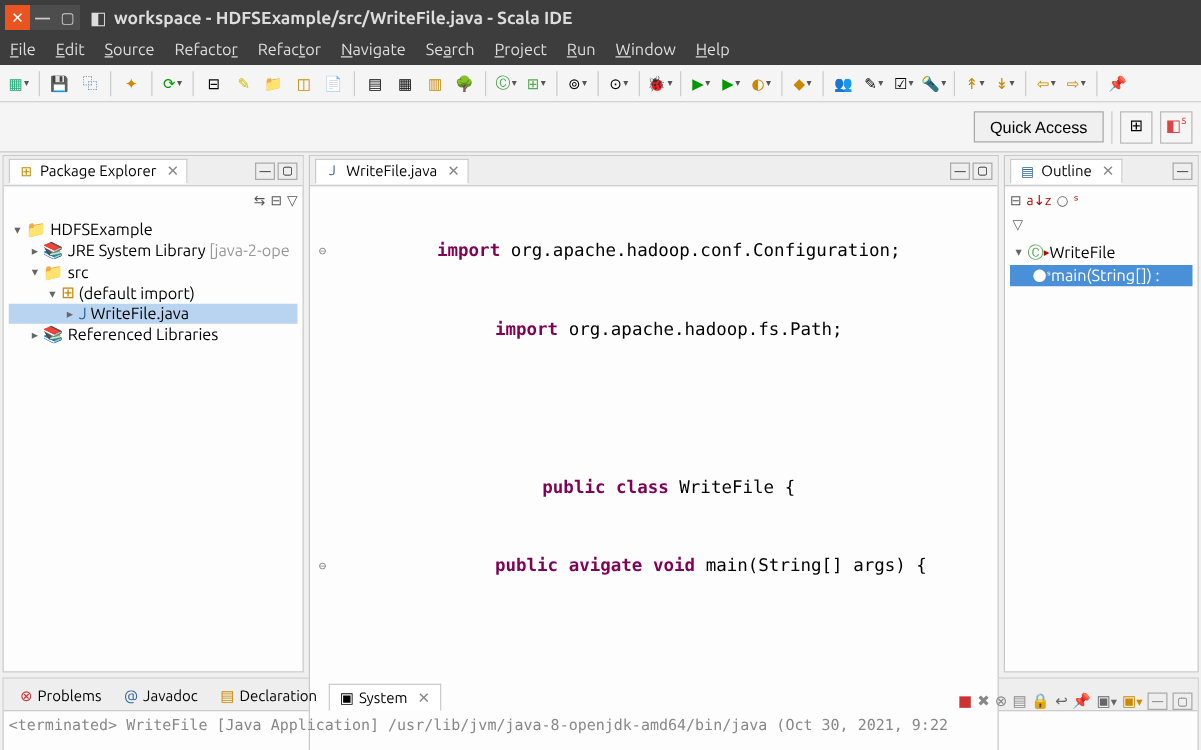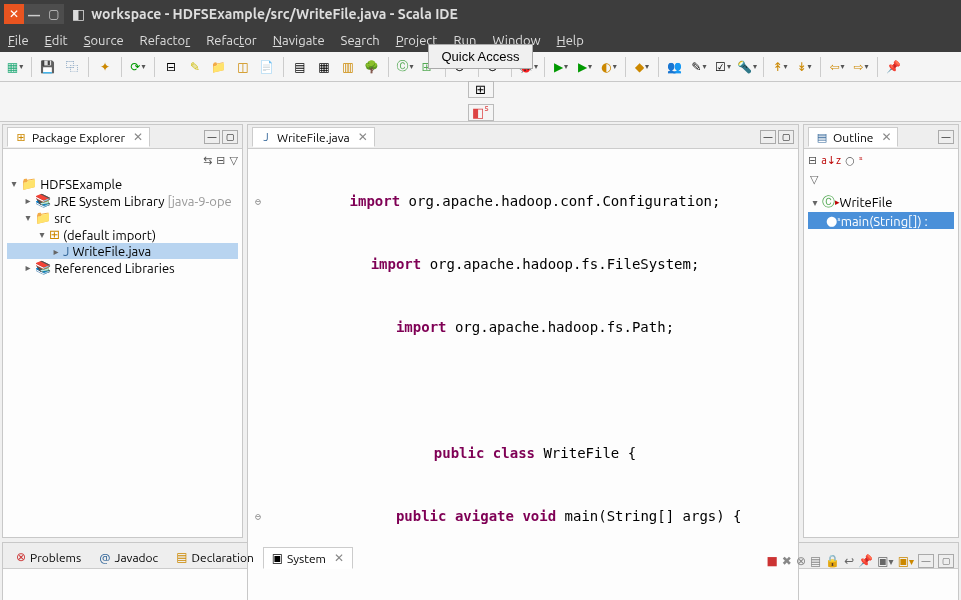--- a/index.html
+++ b/index.html
@@ -13,21 +13,21 @@
 
 .menubar { background: #3d3d3d; color: #ddd; height: 24px; display: flex; align-items: center; font-size: 13px; }
 .menubar .mitem { padding: 3px 8px; }
 .menubar .mitem span.ul { text-decoration: underline; }
 
 .toolbar { background: #f5f5f5; border-bottom: 1px solid #c8c8c8; height: 30px; display: flex; align-items: center; padding: 0 4px; gap: 2px; }
 .tb-btn { width: 22px; height: 22px; display: inline-flex; align-items: center; justify-content: center; font-size: 12px; }
 .tb-sep { width: 1px; height: 20px; background: #ccc; margin: 0 3px; }
 .dd { font-size: 8px; margin-left: 1px; color: #555; }
 
-.accessbar { height: 40px; display: flex; align-items: center; justify-content: flex-end; background: #f5f5f5; border-bottom: 1px solid #c8c8c8; padding: 0 18px; gap: 6px; flex-direction: column; }
+.accessbar { height: 40px; display: flex; align-items: center; justify-content: flex-end; background: #f5f5f5; border-bottom: 1px solid #c8c8c8; padding: 0 7px; gap: 6px; }
 .qa-btn { border: 1px solid #aaa; background: #f0f0f0; padding: 4px 12px; font-size: 13px; }
 .persp-btn { width: 26px; height: 26px; border: 1px solid #bbb; display: flex; align-items: center; justify-content: center; }
 
 .main { display: flex; height: 418px; }
 
 .panel { background: #fdfdfd; border: 1px solid #c8c8c8; margin: 2px; display: flex; flex-direction: column; }
 .panel-hdr { display: flex; align-items: center; background: #eee; border-bottom: 1px solid #ccc; height: 24px; padding: 0 4px; }
 .tab-active { background: #fff; border: 1px solid #ccc; border-bottom: 1px solid #fff; padding: 2px 6px; display: flex; align-items: center; gap: 4px; margin-bottom: -1px; font-size: 12px; }
 .tab-icon { width: 14px; height: 14px; display: inline-flex; align-items: center; justify-content: center; font-size: 11px; }
 .tab-x { font-size: 12px; color: #888; margin-left: 4px; }
@@ -158,21 +158,21 @@
           <span class="min-ic">▢</span>
         </div>
       </div>
       <div class="panel-tb">
         <span>⇆</span>
         <span>⊟</span>
         <span>▽</span>
       </div>
       <div class="panel-body tree">
         <div class="tree-item"><span class="tw">▾</span><span style="color:#c80">📁</span>&nbsp;<span>HDFSExample</span></div>
-        <div class="tree-item" style="padding-left:14px"><span class="tw">▸</span><span style="color:#c80">📚</span>&nbsp;<span>JRE System Library</span>&nbsp;<span style="color:#999">[java-9-ope</span></div>
+        <div class="tree-item" style="padding-left:14px"><span class="tw">▸</span><span style="color:#c80">📚</span>&nbsp;<span>JRE System Library</span>&nbsp;<span style="color:#999">[java-2-ope</span></div>
         <div class="tree-item" style="padding-left:14px"><span class="tw">▾</span><span style="color:#c80">📁</span>&nbsp;<span>src</span></div>
         <div class="tree-item" style="padding-left:28px"><span class="tw">▾</span><span style="color:#c80">⊞</span>&nbsp;<span>(default import)</span></div>
         <div class="tree-item sel" style="padding-left:42px"><span class="tw">▸</span><span style="color:#369">J</span>&nbsp;<span>WriteFile.java</span></div>
         <div class="tree-item" style="padding-left:14px"><span class="tw">▸</span><span style="color:#c80">📚</span>&nbsp;<span>Referenced Libraries</span></div>
       </div>
     </div>
   </div>
 
   <div class="mid-col">
     <div class="panel" style="flex:1">
@@ -182,21 +182,20 @@
           <span>WriteFile.java</span>
           <span class="tab-x">✕</span>
         </div>
         <div class="min-icons">
           <span class="min-ic">—</span>
           <span class="min-ic">▢</span>
         </div>
       </div>
       <div class="panel-body editor" style="padding:0;overflow:hidden">
         <div class="code-row"><div class="g">⊖</div><div class="c"><span class="kw">import</span><span> org.apache.hadoop.conf.Configuration;</span></div></div>
-        <div class="code-row"><div class="g"></div><div class="c"><span class="kw">import</span><span> org.apache.hadoop.fs.FileSystem;</span></div></div>
         <div class="code-row"><div class="g"></div><div class="c"><span class="kw">import</span><span> org.apache.hadoop.fs.Path;</span></div></div>
         <div class="code-row"><div class="g"></div><div class="c"> </div></div>
         <div class="code-row"><div class="g"></div><div class="c"><span class="kw">public</span> <span class="kw">class</span><span> WriteFile {</span></div></div>
         <div class="code-row"><div class="g">⊖</div><div class="c">        <span class="kw">public</span> <span class="kw">avigate</span> <span class="kw">void</span><span> main(String[] args) {</span></div></div>
         
         
         
         
         
         
@@ -271,13 +270,14 @@
       <span style="color:#888">▤</span>
       <span>🔒</span>
       <span>↩</span>
       <span>📌</span>
       <span>▣<small>▾</small></span>
       <span style="color:#c80">▣<small>▾</small></span>
       <span class="min-ic">—</span>
       <span class="min-ic">▢</span>
     </div>
   </div>
+  <div class="console-body">&lt;terminated&gt; WriteFile [Java Application] /usr/lib/jvm/java-8-openjdk-amd64/bin/java (Oct 30, 2021, 9:22</div>
 </div>
 
 </body></html>

